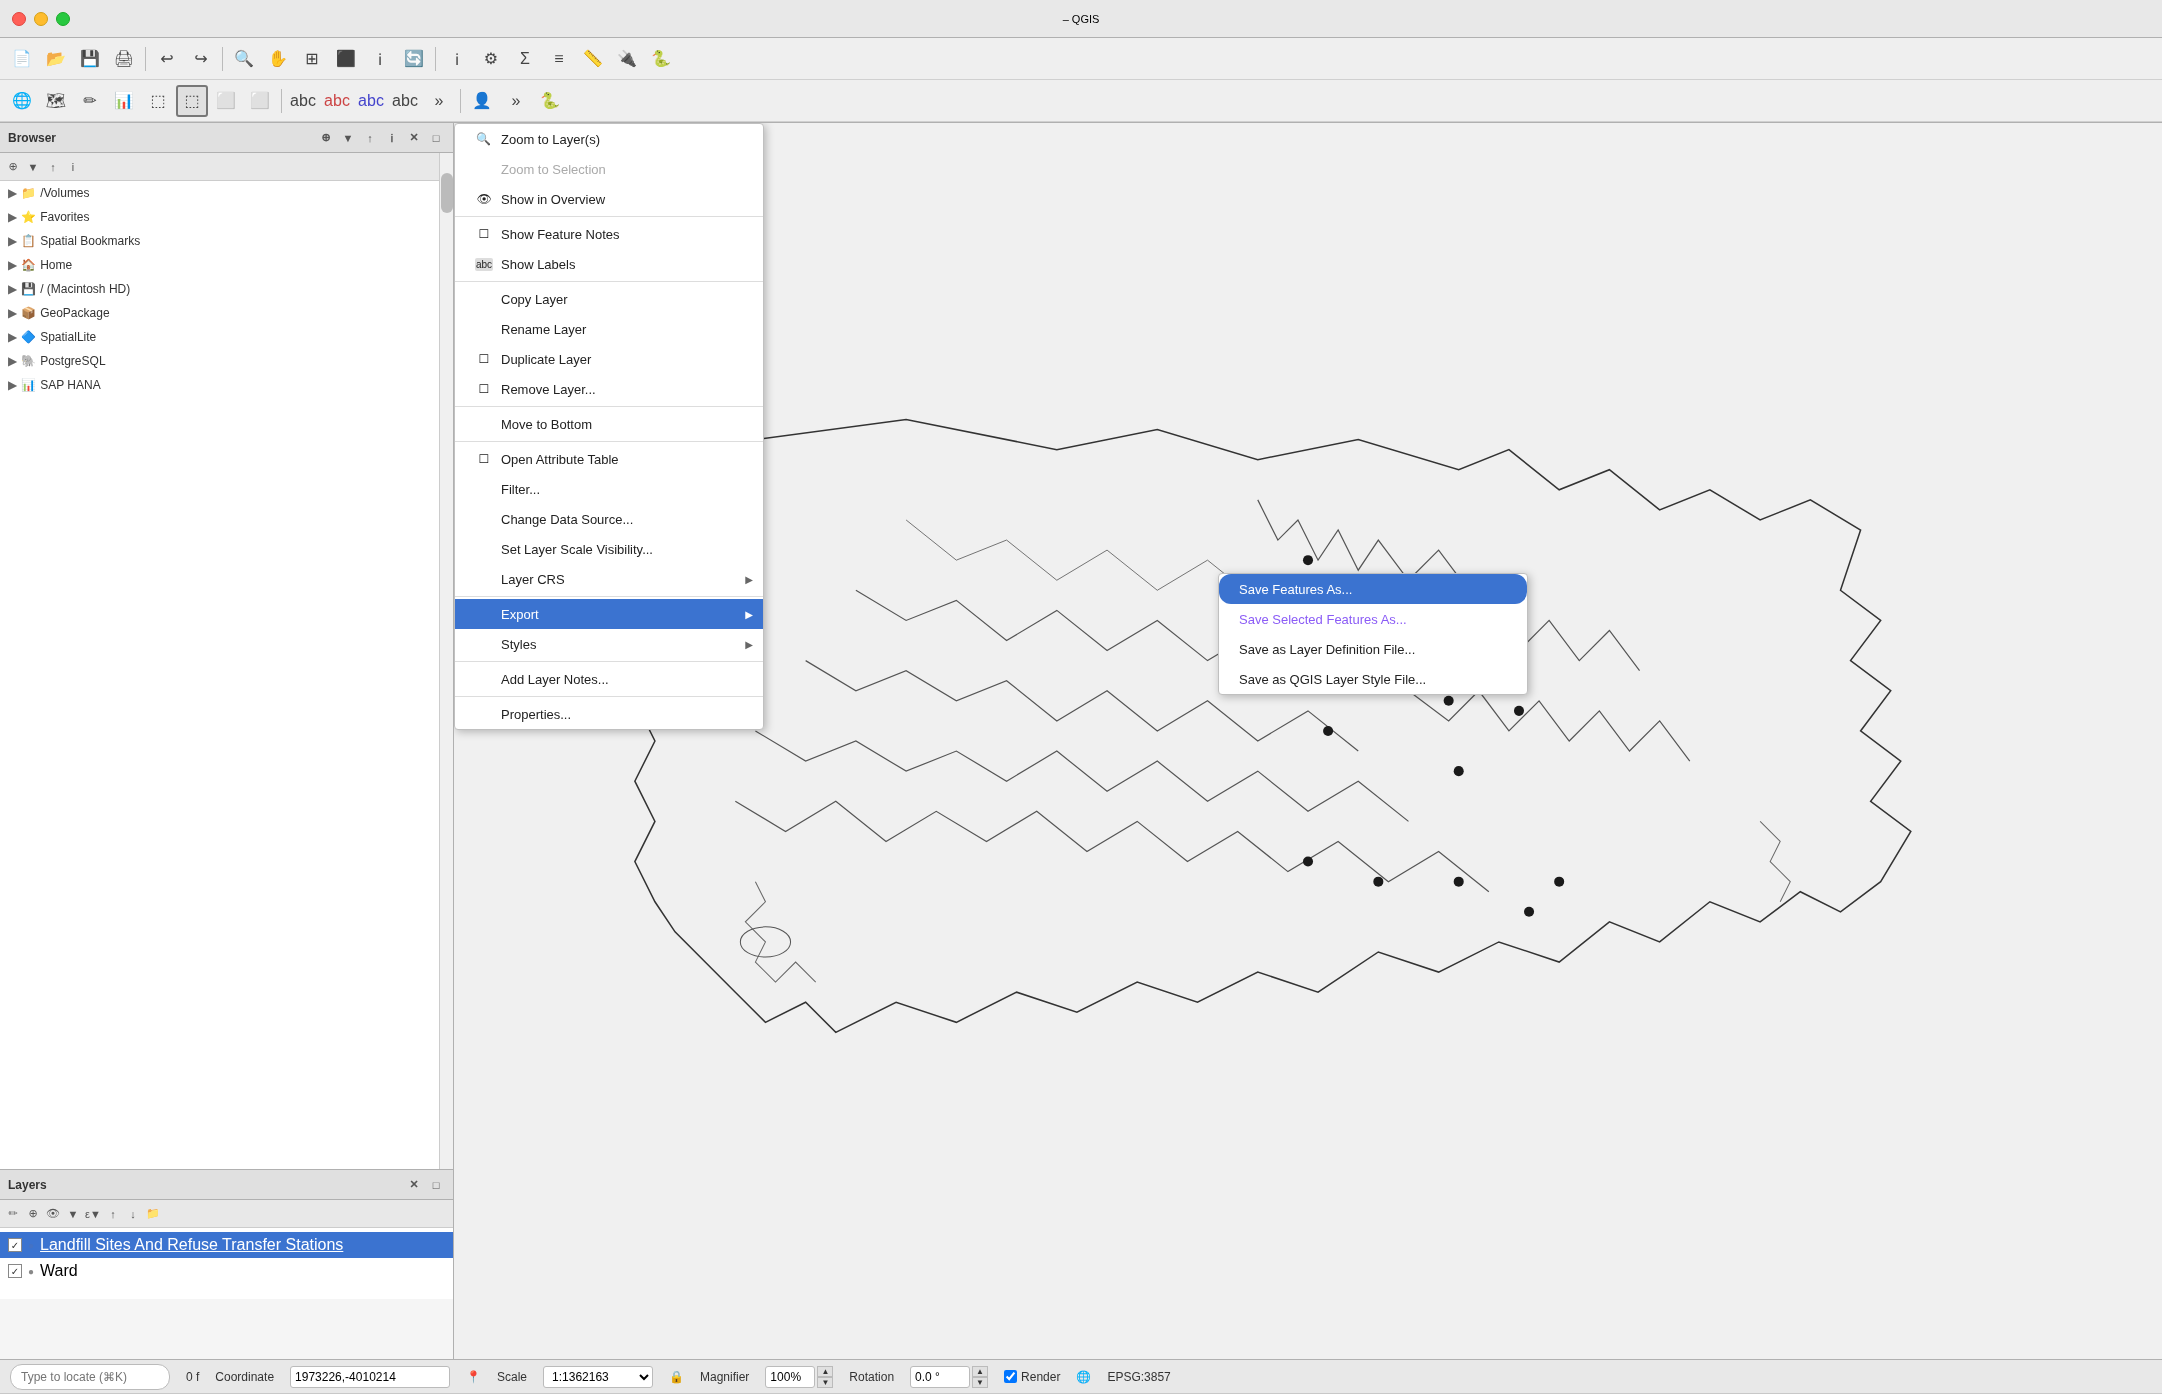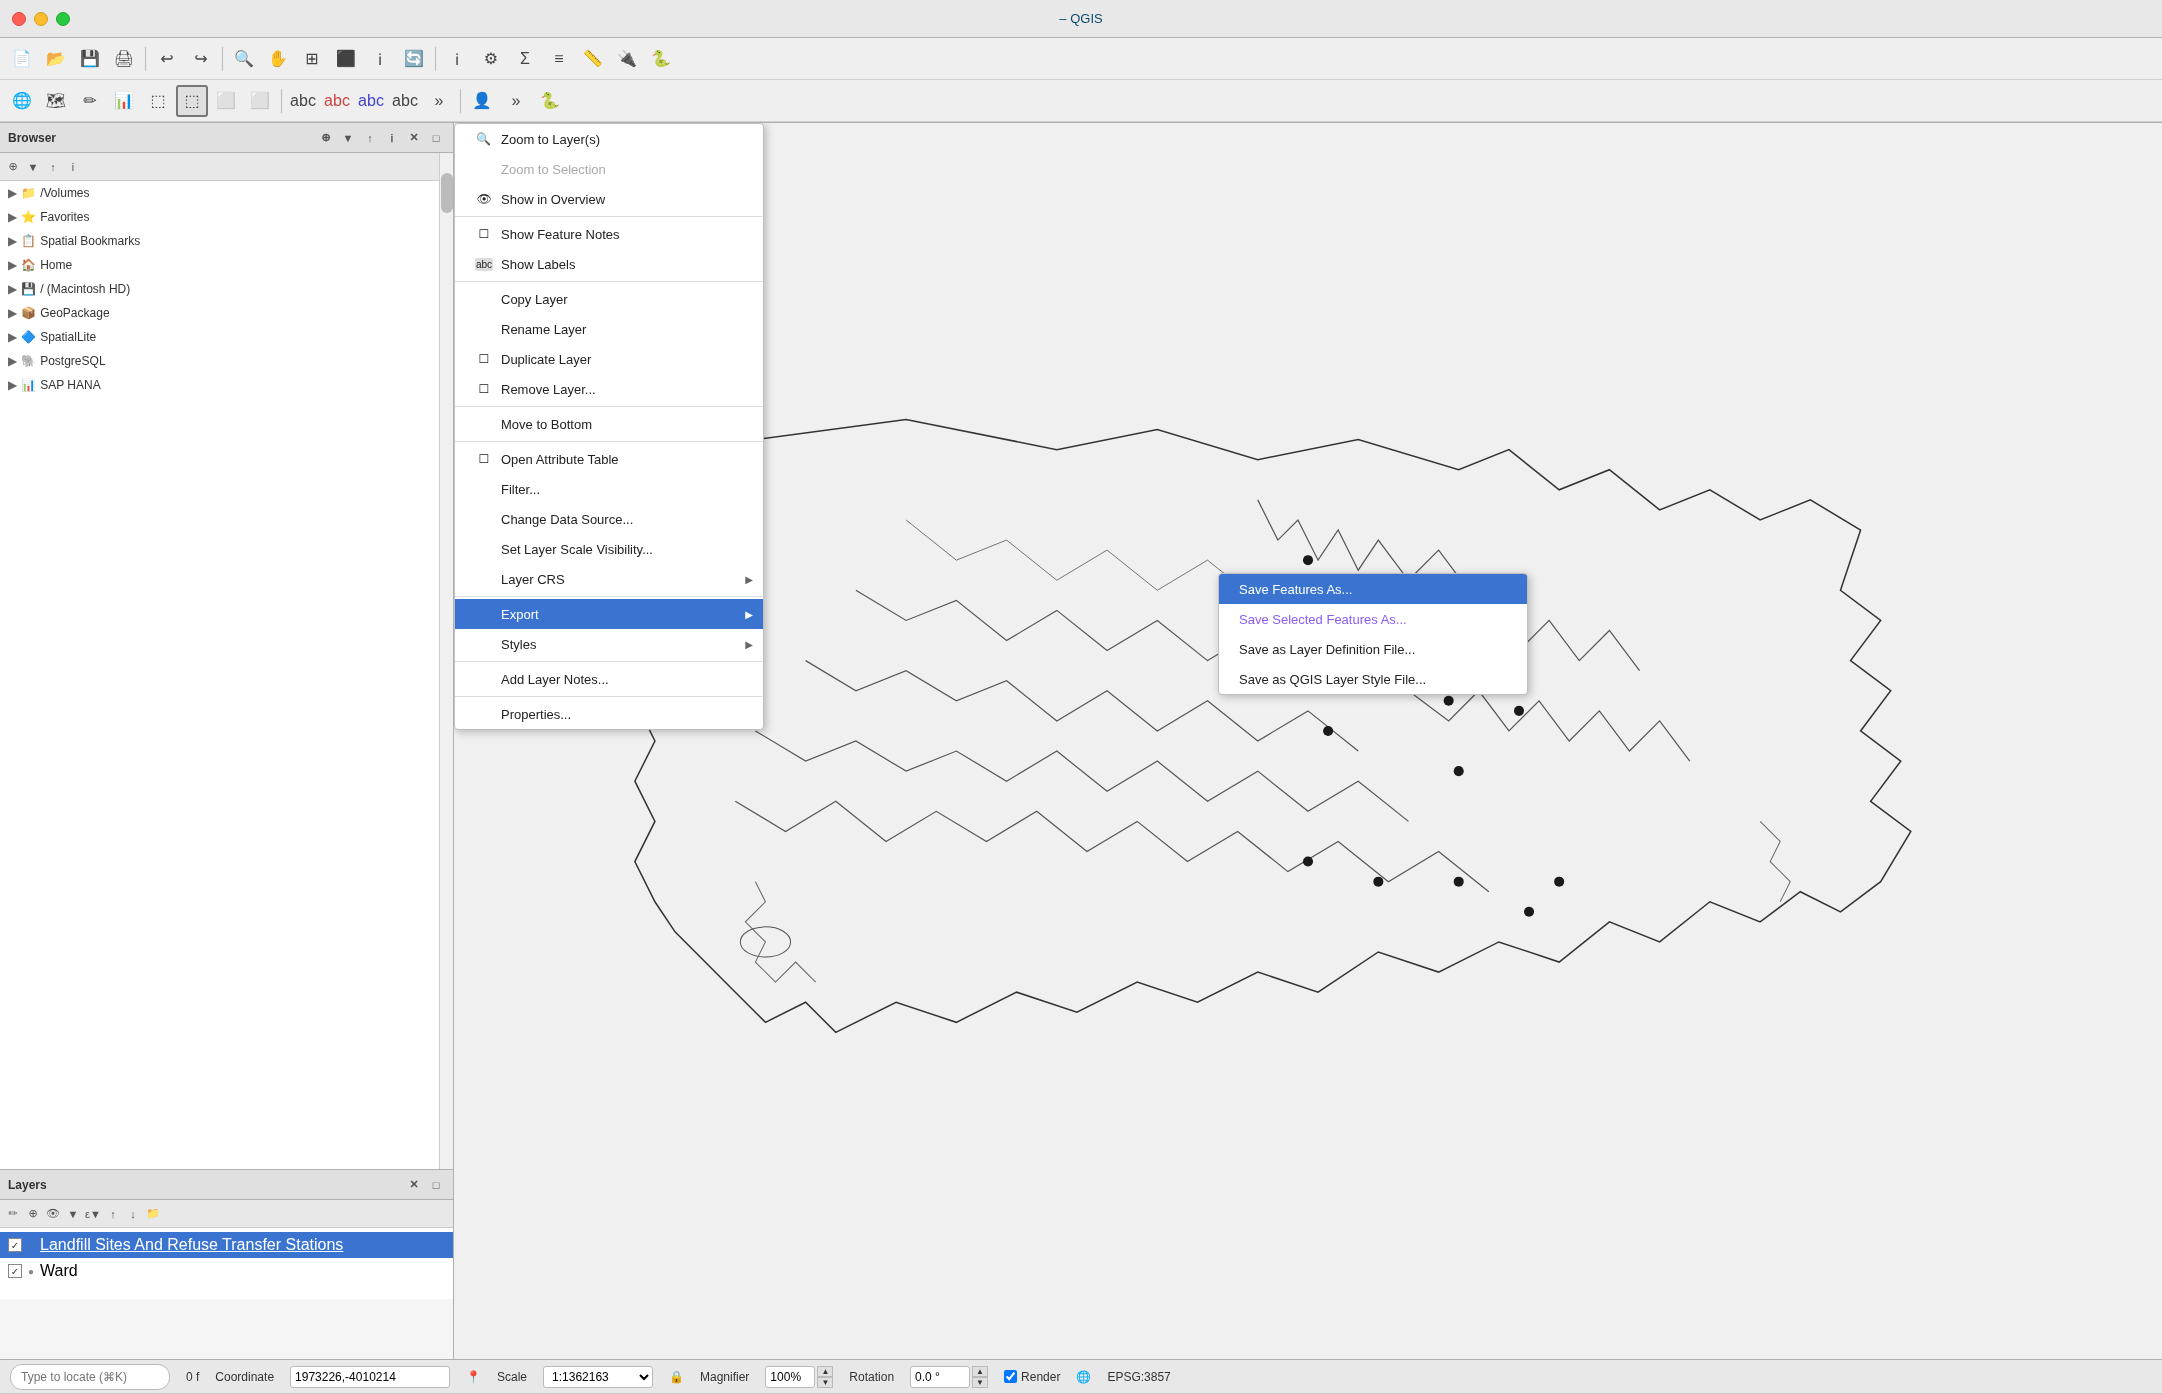--- a/index.html
+++ b/index.html
@@ -34,22 +34,22 @@
       border-radius: 50%;
       cursor: pointer;
     }
     .tl-close { background: #ff5f57; border: 1px solid #e0443e; }
     .tl-min { background: #febc2e; border: 1px solid #d4a017; }
     .tl-max { background: #28c840; border: 1px solid #1aab29; }
     .titlebar-title {
       position: absolute;
       left: 50%;
       transform: translateX(-50%);
-      font-size: 13px;
-      color: #0c4a6e;
+      font-size: 11px;
+      color: #000000;
     }
 
     
     .toolbar-container {
       background: #efefef;
       border-bottom: 1px solid #b0b0b0;
     }
     .toolbar-row {
       display: flex;
       align-items: center;
@@ -286,20 +286,21 @@
       overflow: hidden;
     }
     .submenu-item {
       display: flex;
       align-items: center;
       height: 30px;
       padding: 0 20px;
       cursor: pointer;
       font-size: 13px;
       color: #222;
+      border-radius: 12px;
     }
     .submenu-item.highlighted {
       background: #3b73d0;
       color: white;
     }
     .submenu-item.disabled { color: #8b5cf6; cursor: default; }
 
     
     .statusbar {
       height: 34px;

